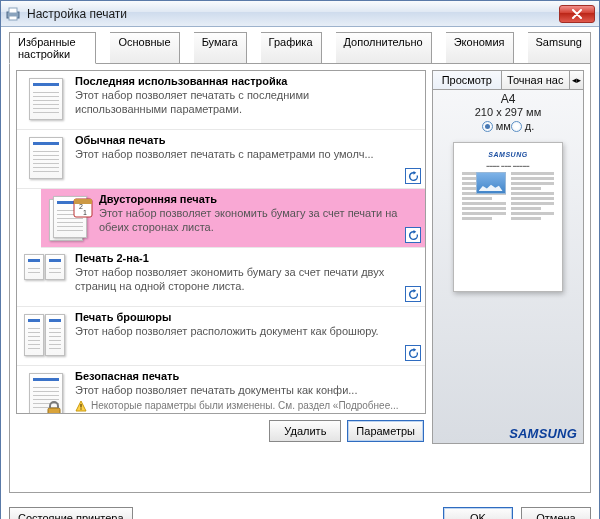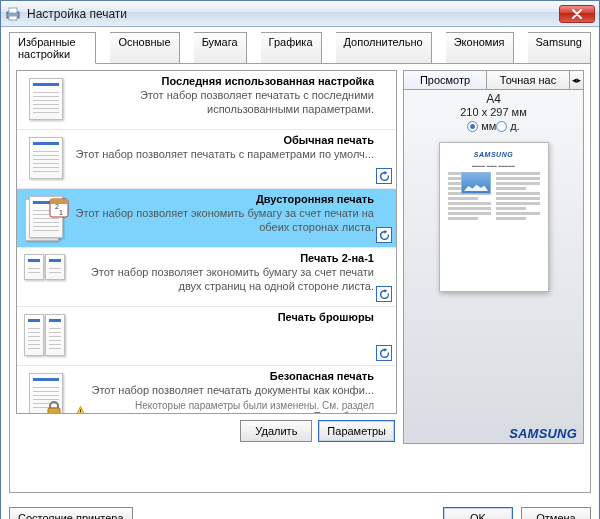--- a/index.html
+++ b/index.html
@@ -9,39 +9,39 @@
 .titlebar .ticon { width: 16px; height: 16px; margin-right: 6px; }
 .titlebar .title { flex: 1; color: #1a1a1a; font-size: 12px; }
 .closebtn { width: 36px; height: 18px; border-radius: 3px; background: linear-gradient(#f08f8b,#d23e30 45%,#bb2618 46%,#e0594d); border: 1px solid #a12e26; display: flex; align-items: center; justify-content: center; color: #fff; font-weight: bold; }
 .tabs { display: flex; padding: 4px 8px 0 8px; background: #fff; gap: 14px; }
 .tab { padding: 3px 8px; border: 1px solid #9f9f9f; background: linear-gradient(#fdfdfd,#ececec); font-size: 11px; position: relative; top: 1px; }
 .tab + .tab { border-left: none; }
 .tab.active { background: #fff; border-bottom: 1px solid #fff; }
 .tabpanel { border: 1px solid #9f9f9f; margin: 0 8px 8px 8px; background: #fff; padding: 6px; min-height: 430px; }
 .content { display: flex; gap: 6px; }
 .left { flex: 1; display: flex; flex-direction: column; }
-.listbox { border: 1px solid #9f9f9f; background: #fff; height: 344px; overflow: hidden; text-align: right; }
+.listbox { border: 1px solid #9f9f9f; background: #fff; height: 344px; overflow: hidden; }
 .preset { display: flex; border-bottom: 1px solid #e8e8e8; padding: 4px 6px 6px 6px; gap: 8px; position: relative; }
-.preset.selected { background: #7dd3fc; }
+.preset.selected { background: #f9a8d4; margin-left: 24px; }
 .thumb { width: 44px; height: 48px; flex-shrink: 0; position: relative; }
 .paper { position: absolute; width: 34px; height: 42px; left: 6px; top: 3px; border: 1px solid #bfbfbf; background: linear-gradient(#fff,#f7f7f7); box-shadow: 1px 1px 2px rgba(0,0,0,.25); }
 .paper::before { content: ""; position: absolute; left: 3px; right: 3px; top: 4px; height: 10px; border-top: 3px solid #3b73c9; }
 .lines { position: absolute; left: 3px; right: 3px; top: 13px; bottom: 4px; background: repeating-linear-gradient(#c7c7c7 0 1px, transparent 1px 4px); }
 .paper2 { left: 2px; top: 6px; }
 .lockpad { position: absolute; right: 4px; bottom: 0; width: 18px; height: 18px; }
 .pbody { flex: 1; padding-right: 16px; }
 .pname { font-weight: bold; font-size: 11px; color: #000; margin-bottom: 2px; }
 .pdesc { color: #555; font-size: 11px; line-height: 1.25; }
 .resetic { position: absolute; right: 4px; bottom: 4px; width: 16px; height: 16px; border: 1px solid #2f6cc0; background: #fff; display: flex; align-items: center; justify-content: center; }
 .resetic svg { width: 11px; height: 11px; }
 .pwarn { color: #7a7a7a; font-size: 10px; margin-top: 2px; display: flex; align-items: center; gap: 4px; }
 .btnrow { display: flex; justify-content: flex-end; gap: 6px; padding: 6px 2px 2px; }
 .btn { min-width: 72px; height: 22px; border: 1px solid #888; background: linear-gradient(#fdfdfd,#e4e4e4); font-size: 11px; display: inline-flex; align-items: center; justify-content: center; padding: 0 8px; }
 .btn.def { border: 1px solid #2f6cc0; box-shadow: inset 0 0 0 1px #bcd3ef; }
-.right { width: 181px; display: flex; flex-direction: column; }
+.right { width: 152px; display: flex; flex-direction: column; }
 .ptabs { display: flex; }
 .ptab { flex: 1; text-align: center; padding: 3px 4px; border: 1px solid #9f9f9f; border-bottom: none; background: linear-gradient(#fdfdfd,#ececec); font-size: 11px; white-space: nowrap; overflow: hidden; }
 .ptab.active { background: linear-gradient(#f7f9fd,#ebf0f8); }
 .ptab + .ptab { border-left: none; }
 .nav { width: 14px; flex: 0 0 14px; padding: 3px 0; border: 1px solid #9f9f9f; border-left: none; border-bottom: none; display: flex; align-items: center; justify-content: center; background: linear-gradient(#fdfdfd,#e7e7e7); font-size: 9px; }
 .previewbox { flex: 1; border: 1px solid #9f9f9f; background: linear-gradient(#f6f7f9,#d8dce2); padding: 0; display: flex; flex-direction: column; }
 .phdr { text-align: center; padding: 2px 0 0; }
 .phdr .pfmt { font-size: 12px; color: #222; }
 .phdr .pdim { font-size: 11px; color: #222; }
 .radios { display: flex; justify-content: center; align-items: center; font-size: 11px; color: #222; margin-top: 2px; }
@@ -173,20 +173,21 @@
               <div class="thumb">
                 <div class="paper" style="left:1px;width:20px">
                   <div class="lines"></div>
                 </div>
                 <div class="paper" style="left:22px;width:20px">
                   <div class="lines"></div>
                 </div>
               </div>
               <div class="pbody">
                 <div class="pname">Печать брошюры</div>
+                <div class="pdesc">Этот набор позволяет расположить документ как брошюру.</div>
               </div>
               <div class="resetic">
                 <svg viewBox="0 0 12 12">
                   <path d="M6 1a5 5 0 1 0 4.9 4H9.3A3.4 3.4 0 1 1 6 2.6V4l3-2-3-2z" fill="#1f63b8"></path>
                 </svg>
               </div>
             </div>
             <div class="preset">
               <div class="thumb">
                 <div class="paper">

